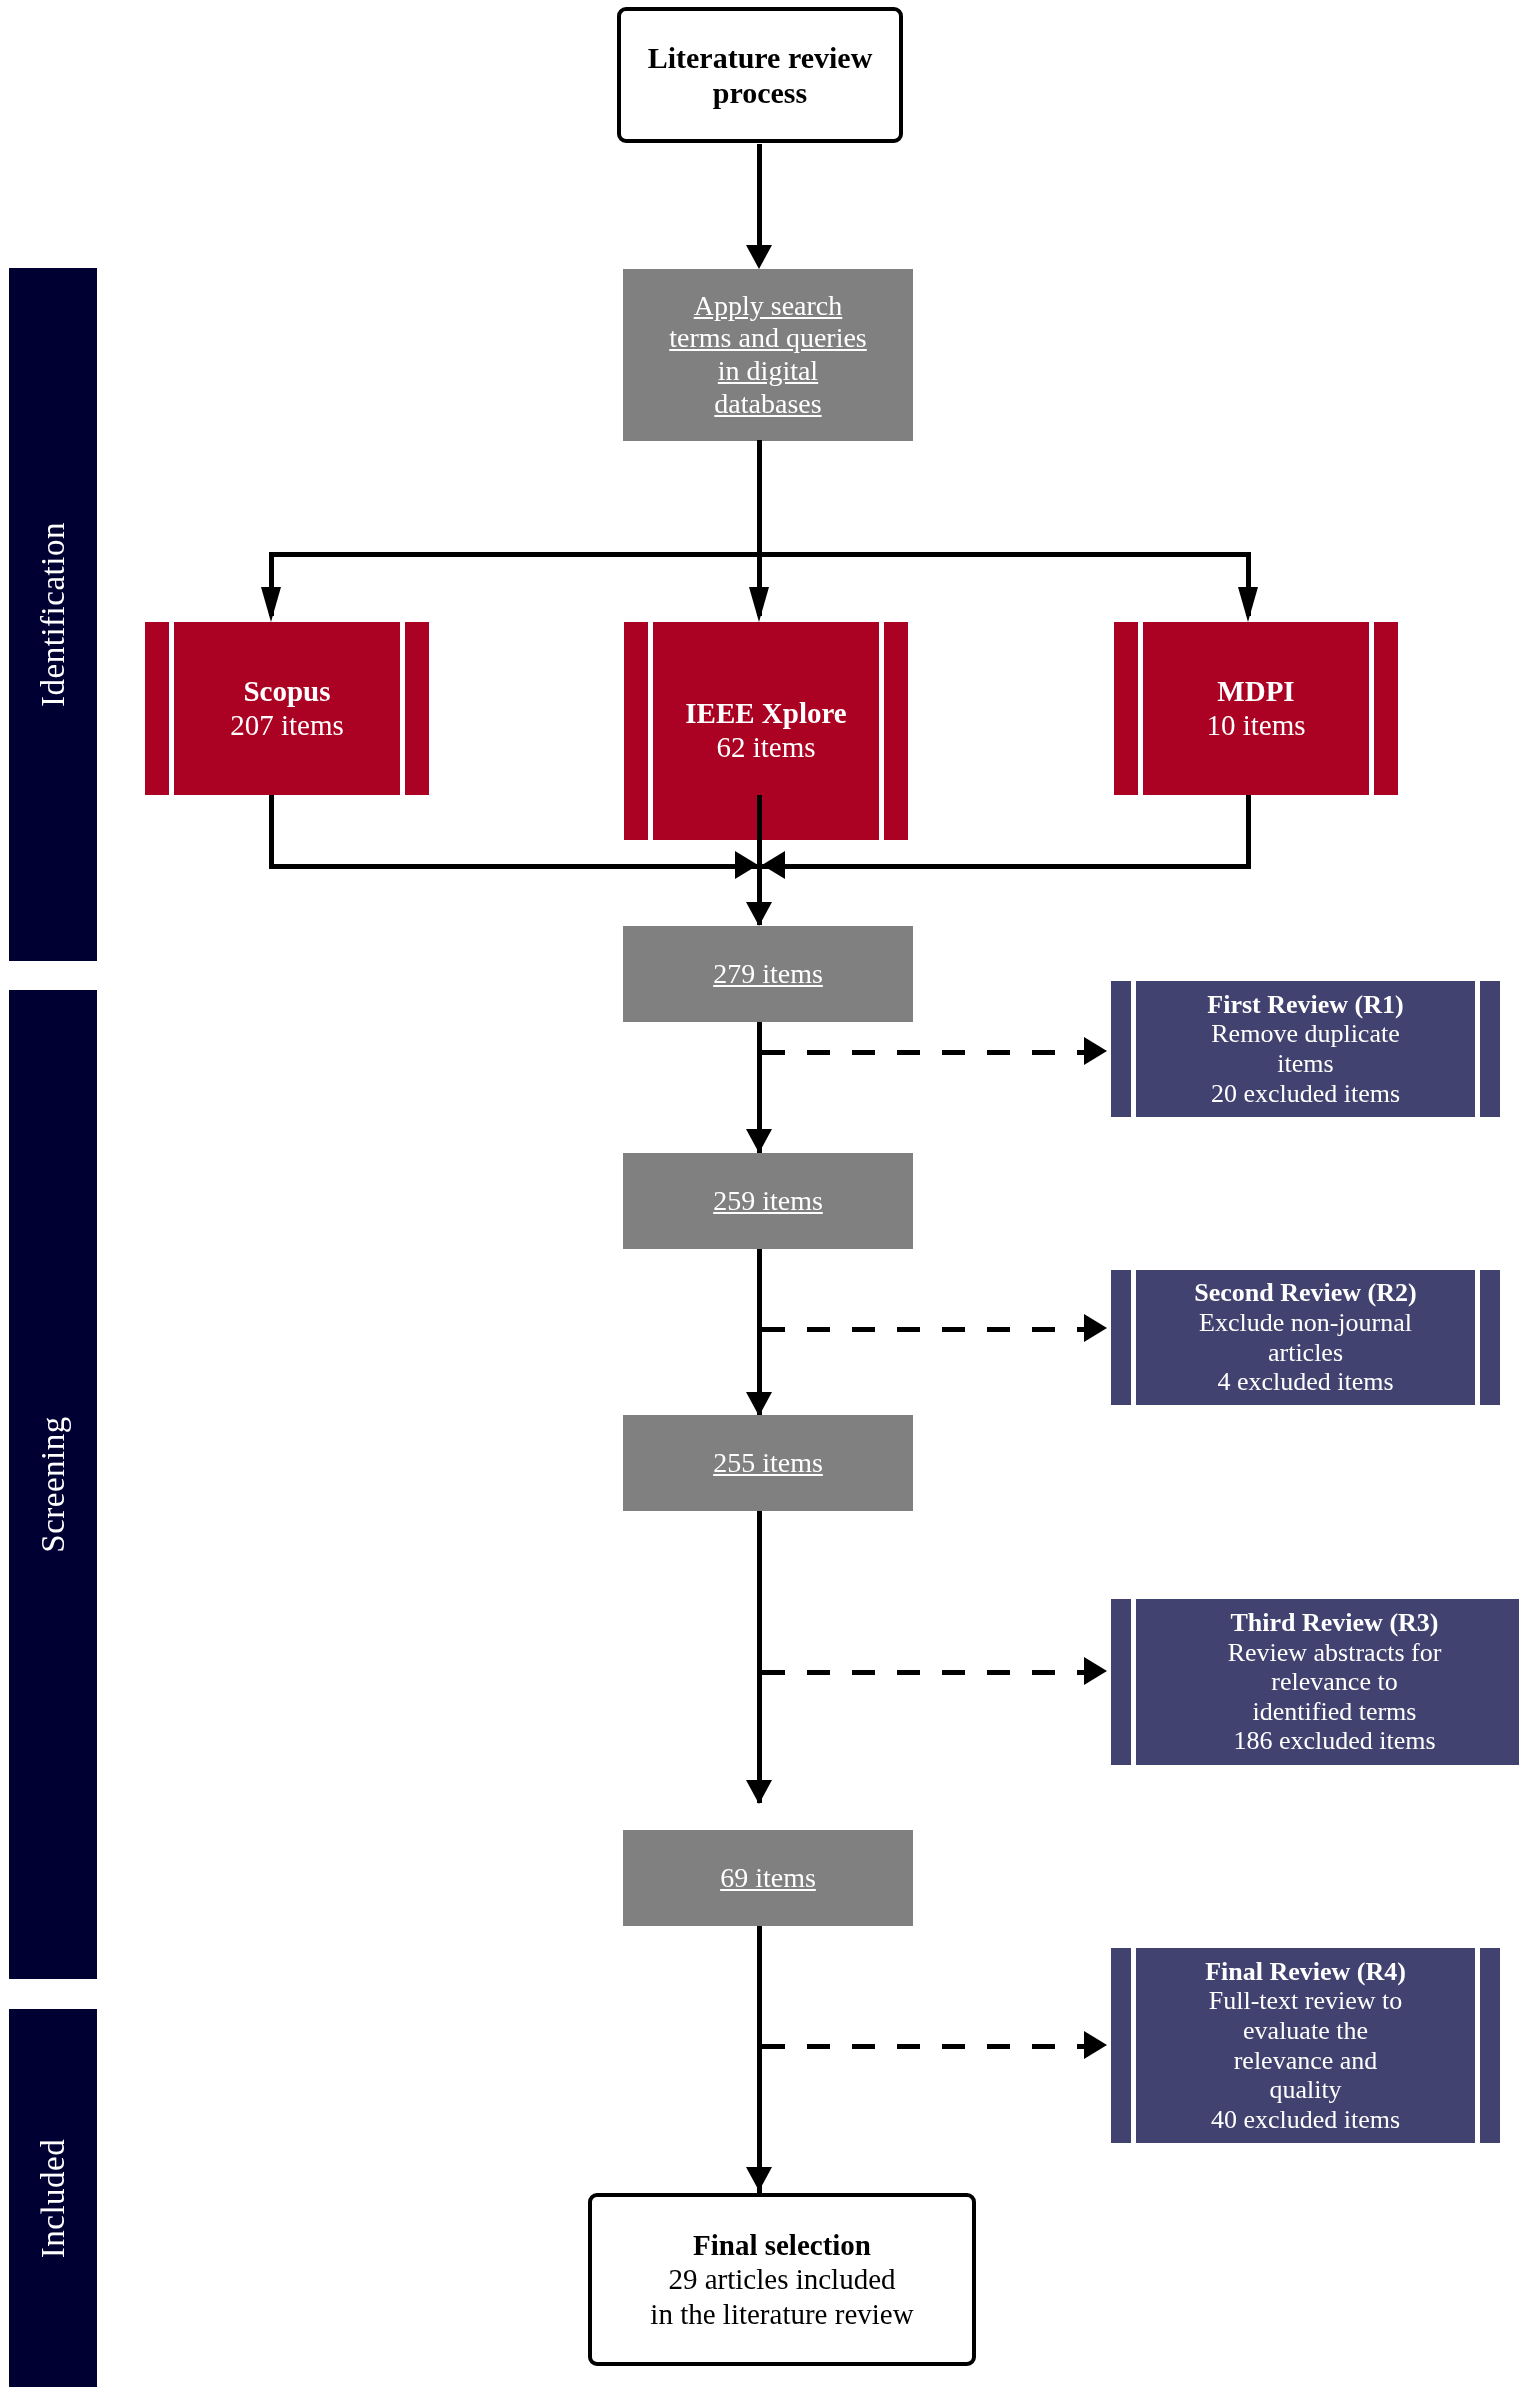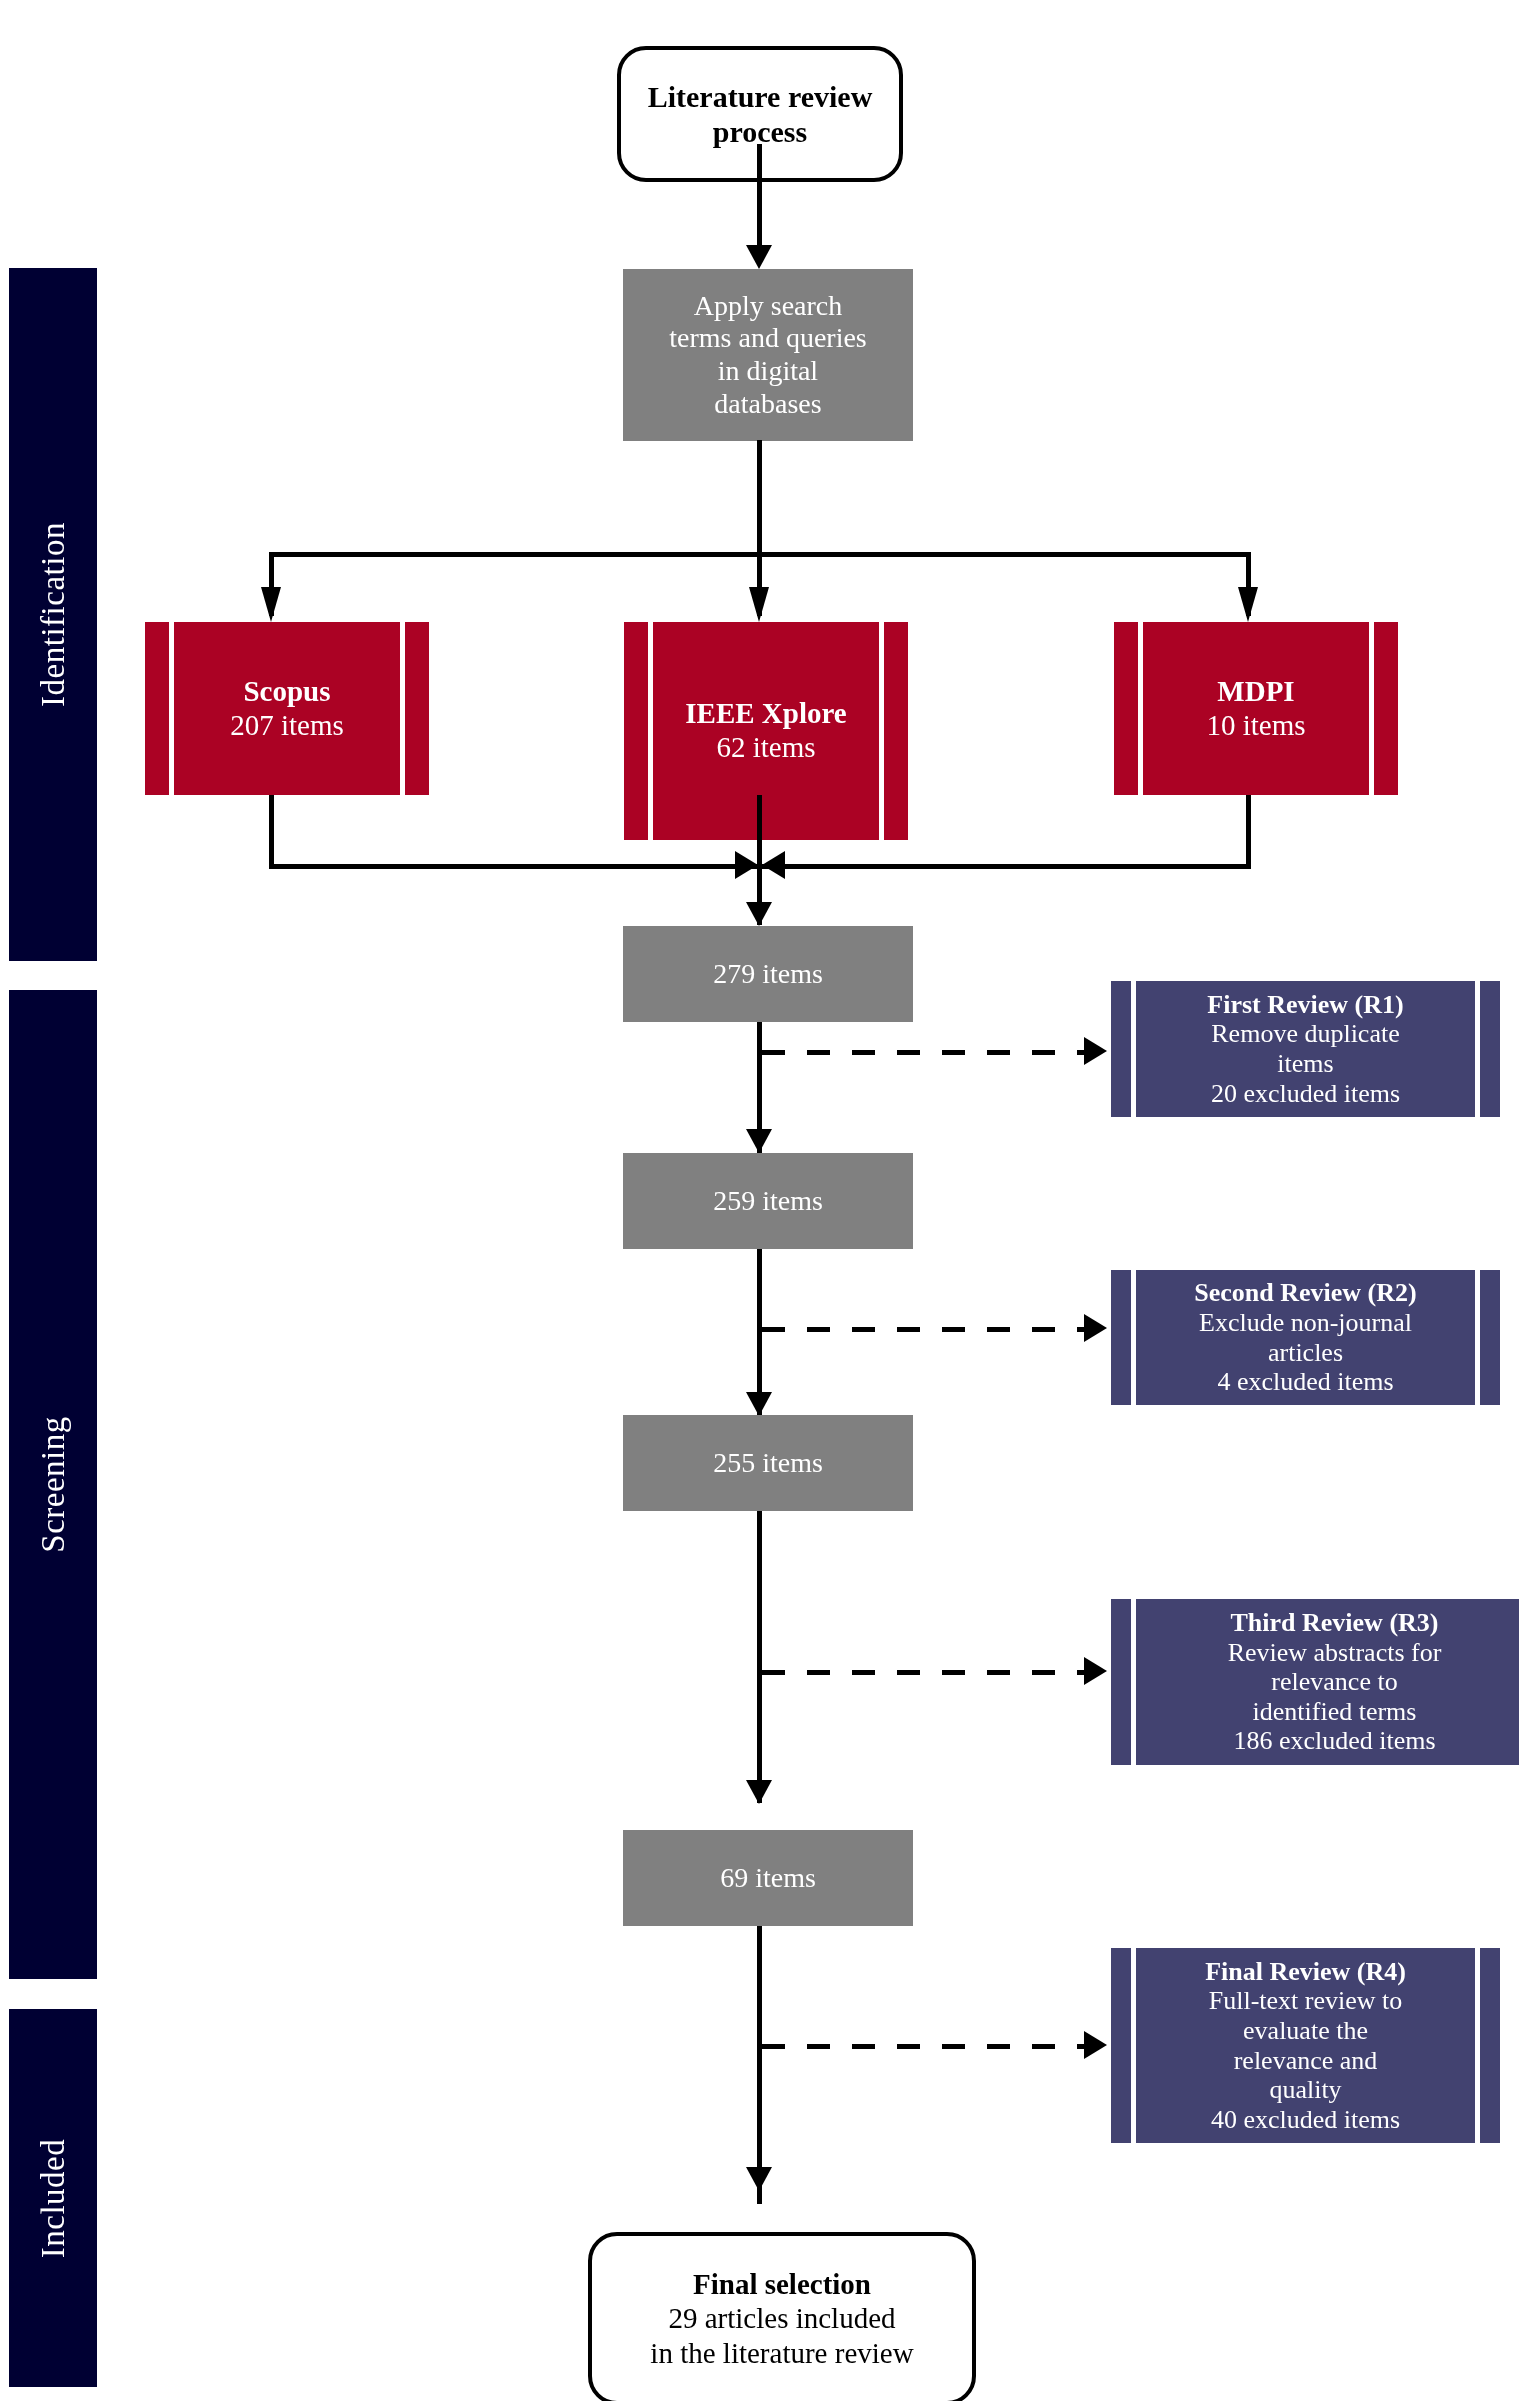--- a/index.html
+++ b/index.html
@@ -33,46 +33,46 @@
     white-space: nowrap;
     font-size: 33px;
     letter-spacing: 0.5px;
     line-height: 1;
   }
 
   
   .terminator {
     position: absolute;
     border: 4.7px solid #000000;
-    border-radius: 29px;
+    border-radius: 9px;
     background: #ffffff;
     color: #000000;
     display: flex;
     flex-direction: column;
     align-items: center;
     justify-content: center;
     text-align: center;
     box-sizing: border-box;
     line-height: 1.18;
-    margin-top: 39px;
   }
   .terminator .ln-bold { font-weight: bold; }
 
   
   .process-box {
     position: absolute;
     background: #808080;
     color: #ffffff;
     display: flex;
     flex-direction: column;
     align-items: center;
     justify-content: center;
     text-align: center;
     box-sizing: border-box;
     line-height: 1.17;
+    text-decoration: underline;
   }
 
   
   .db-node {
     position: absolute;
     display: flex;
     align-items: stretch;
     box-sizing: border-box;
   }
   .db-node .db-side {

